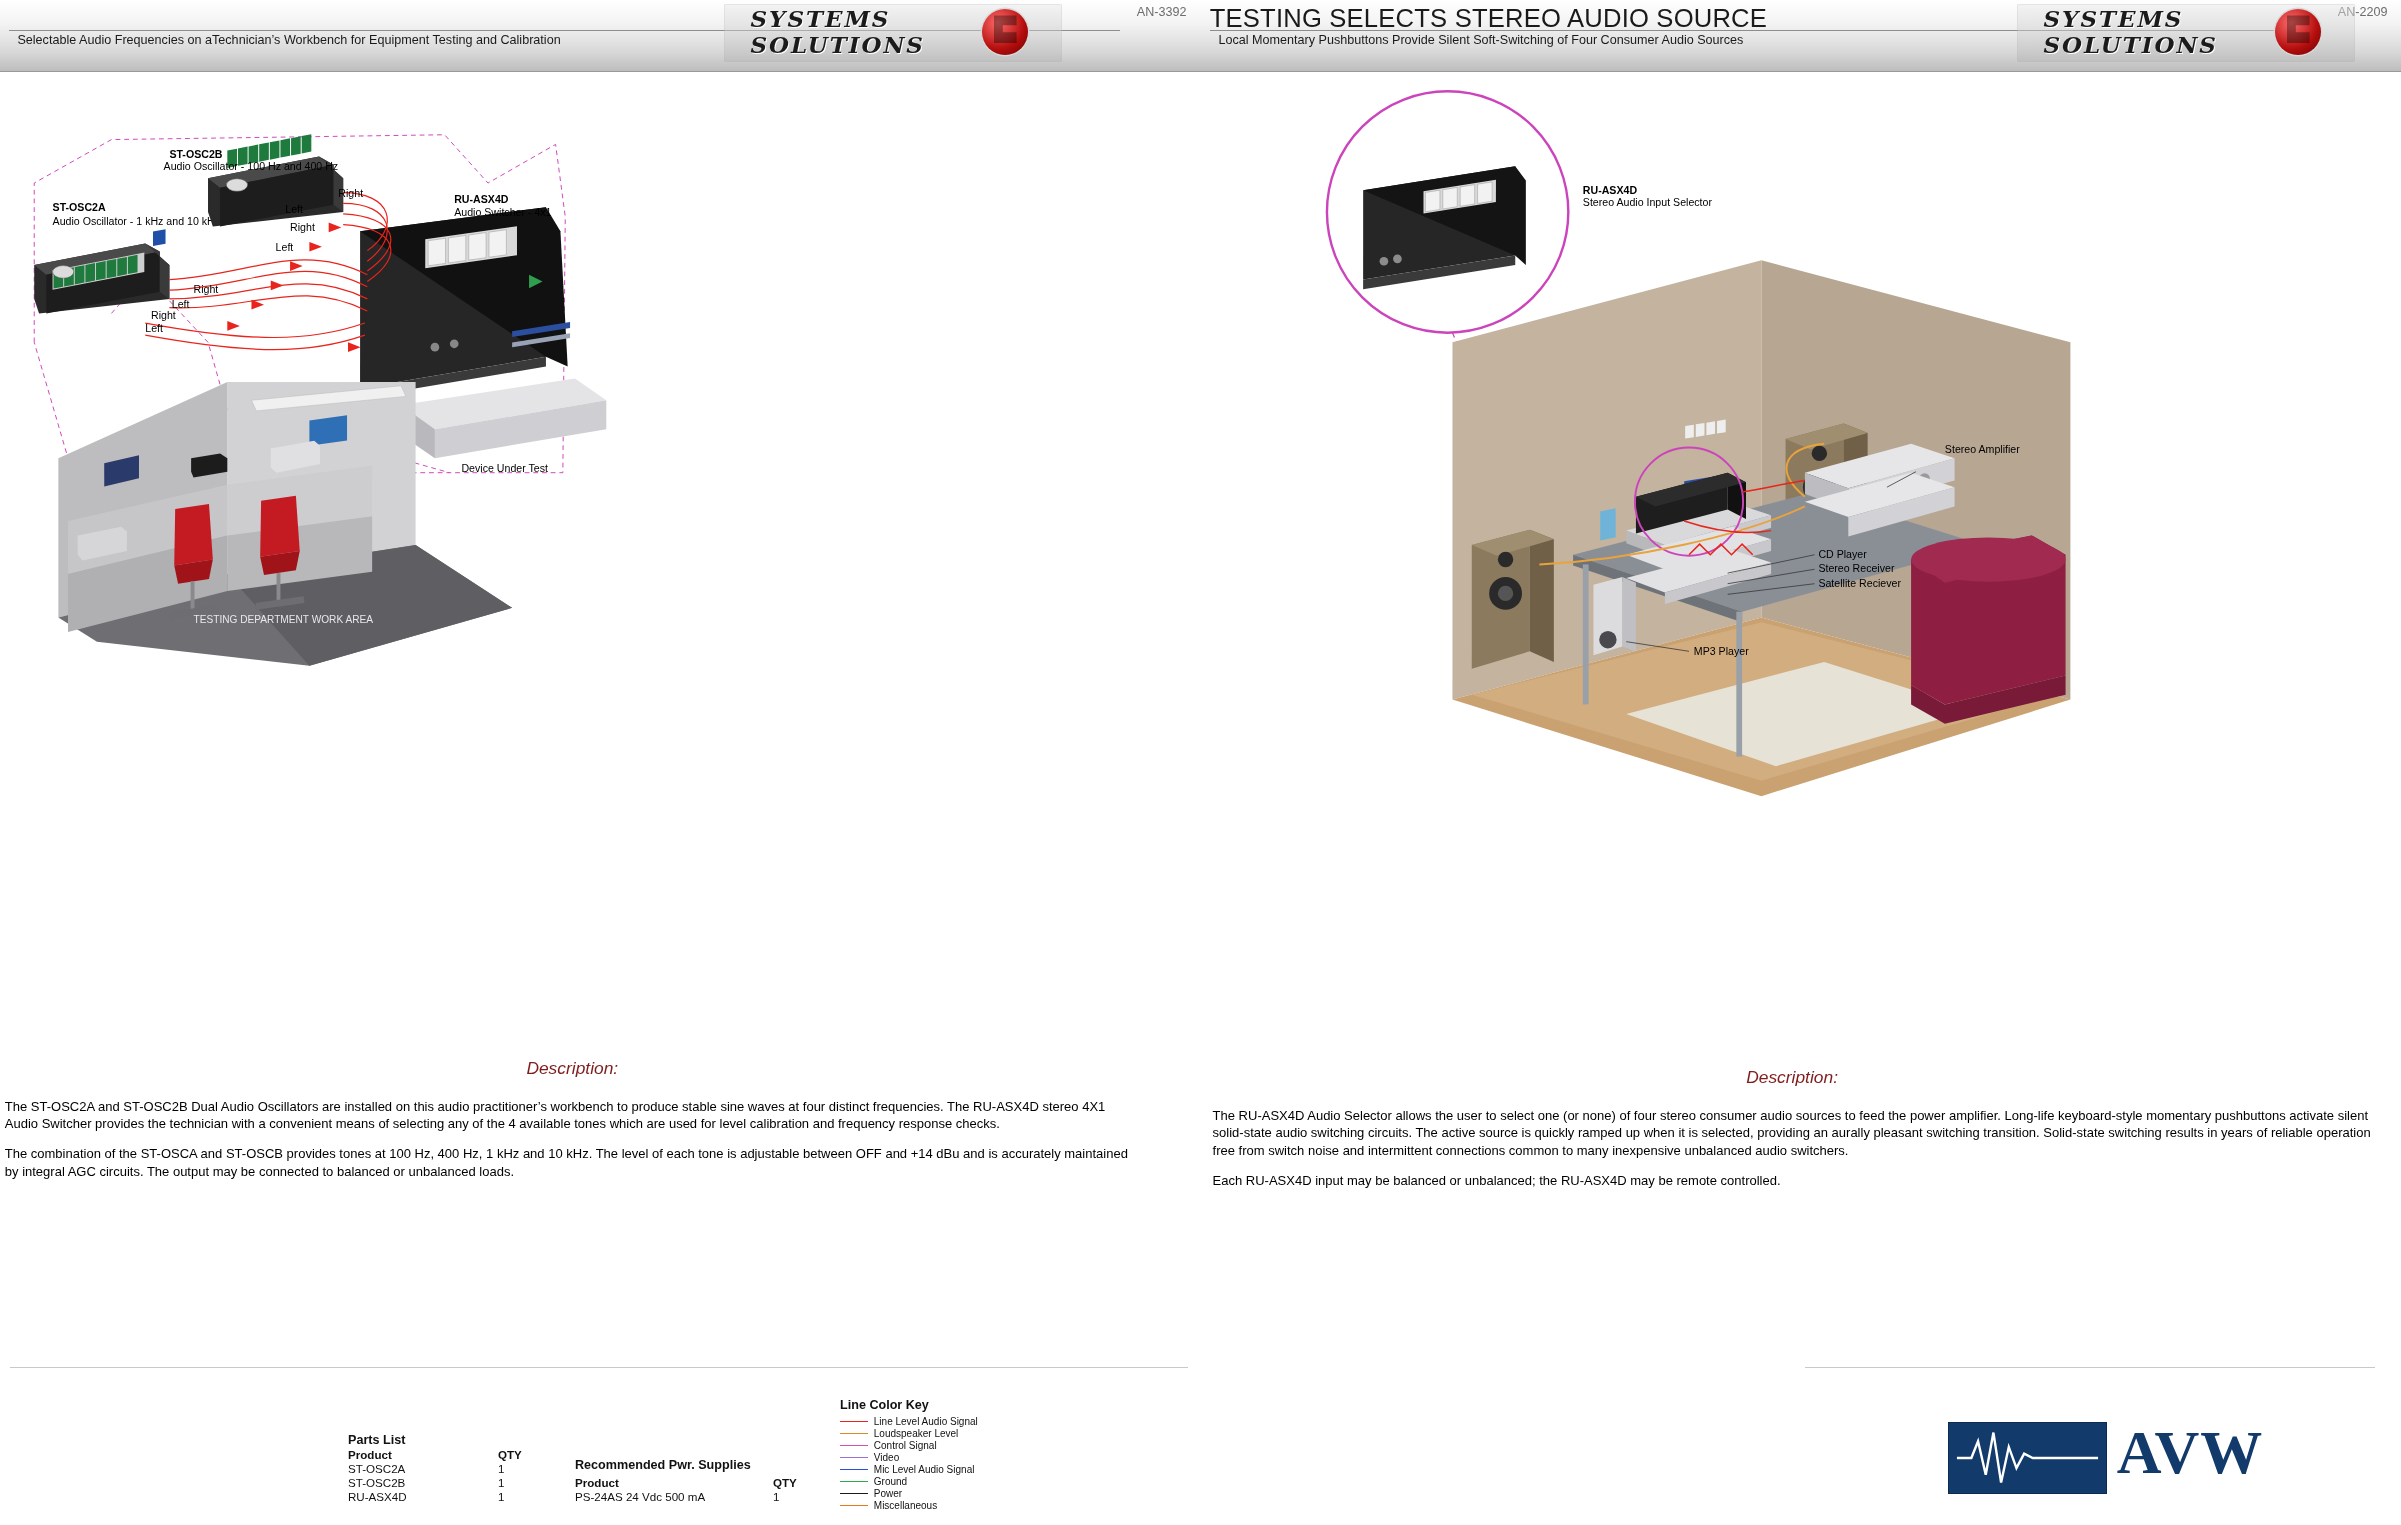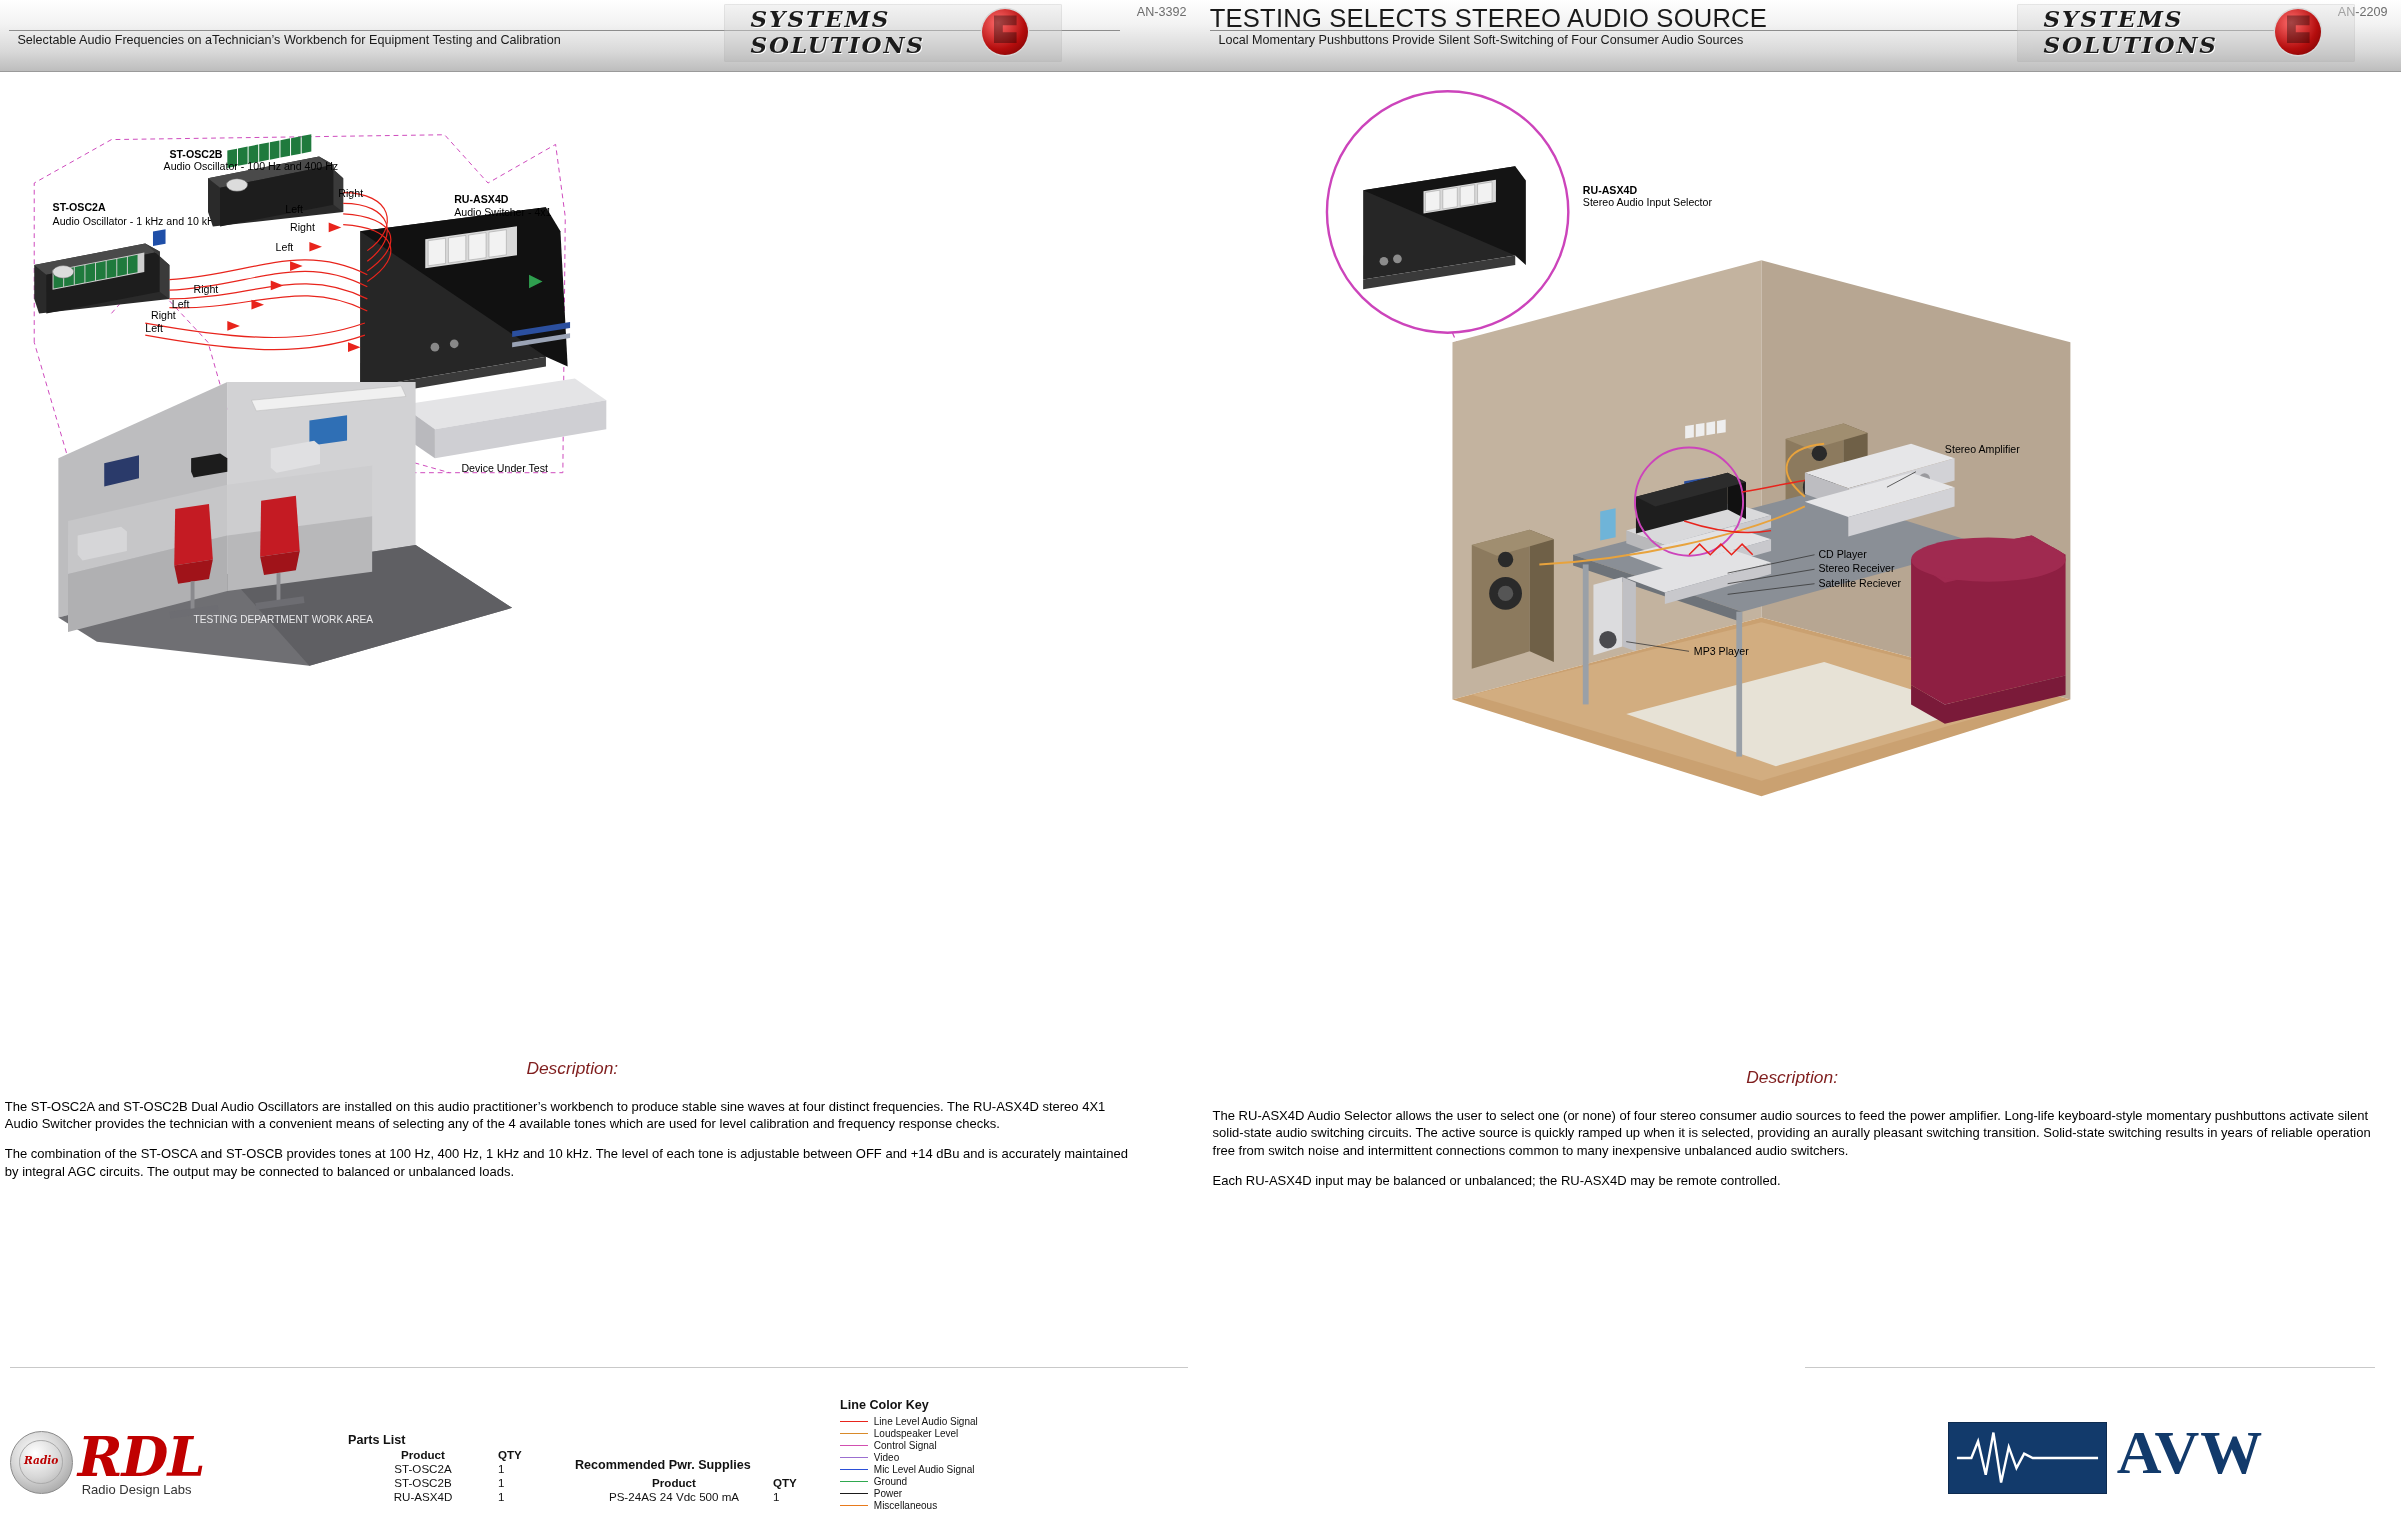--- a/index.html
+++ b/index.html
@@ -104,21 +104,21 @@
     font-size:54px; color:#c00000; letter-spacing:-1px;
   }
   .rdl-tag {
     position:absolute; left:72px; top:57px;
     font-size:13px; color:#333;
   }
 
   .parts { position:absolute; left:348px; bottom:23px; width:203px; }
   .parts .ttl { font-size:12.6px; font-weight:bold; text-align:left; margin-bottom:0; }
   .parts table, .supply table, .key table { border-collapse:collapse; width:100%; }
-  .parts th, .parts td, .supply th, .supply td { font-size:11.6px; text-align:center; padding:0.5px 0; }
+  .parts th, .parts td, .supply th, .supply td { font-size:11.6px; text-align:left; padding:0.5px 0; }
   .parts th:last-child, .parts td:last-child,
   .supply th:last-child, .supply td:last-child { text-align:left; width:53px; }
 
   .supply { position:absolute; left:575px; bottom:23px; width:251px; }
   .supply .ttl { font-size:12.6px; font-weight:bold; margin-bottom:2.9px; }
 
   .key { position:absolute; left:840px; bottom:14.5px; width:270px; }
   .key .ttl { font-size:12.6px; font-weight:bold; margin-bottom:3.9px; }
   .key-row { display:flex; align-items:center; height:12px; }
   .key-swatch { width:28px; height:1.9px; margin-right:5.8px; flex:none; }
@@ -308,27 +308,20 @@
 
   <div class="desc" style="top:1058px;">
     <div class="desc-h">Description:</div>
     <p>The ST-OSC2A and ST-OSC2B Dual Audio Oscillators are installed on this audio practitioner’s workbench to produce stable sine waves at four distinct frequencies. The RU-ASX4D stereo 4X1 Audio Switcher provides the technician with a convenient means of selecting any of the 4 available tones which are used for level calibration and frequency response checks.</p>
     <p>The combination of the ST-OSCA and ST-OSCB provides tones at 100 Hz, 400 Hz, 1 kHz and 10 kHz. The level of each tone is adjustable between OFF and +14 dBu and is accurately maintained by integral AGC circuits. The output may be connected to balanced or unbalanced loads.</p>
   </div>
 
   <div class="footer">
     <div class="foot-rule"></div>
 
-    <div class="rdl-logo">
-      <div class="rdl-disc">
-        <div class="rdl-disc-txt">Radio</div>
-      </div>
-      <div class="rdl-word">RDL</div>
-      <div class="rdl-tag">Radio Design Labs</div>
-    </div>
 
     <div class="parts">
       <div class="ttl">Parts List</div>
       <table>
         <thead>
           <tr>
             <th>Product</th>
             <th>QTY</th>
           </tr>
         </thead>

